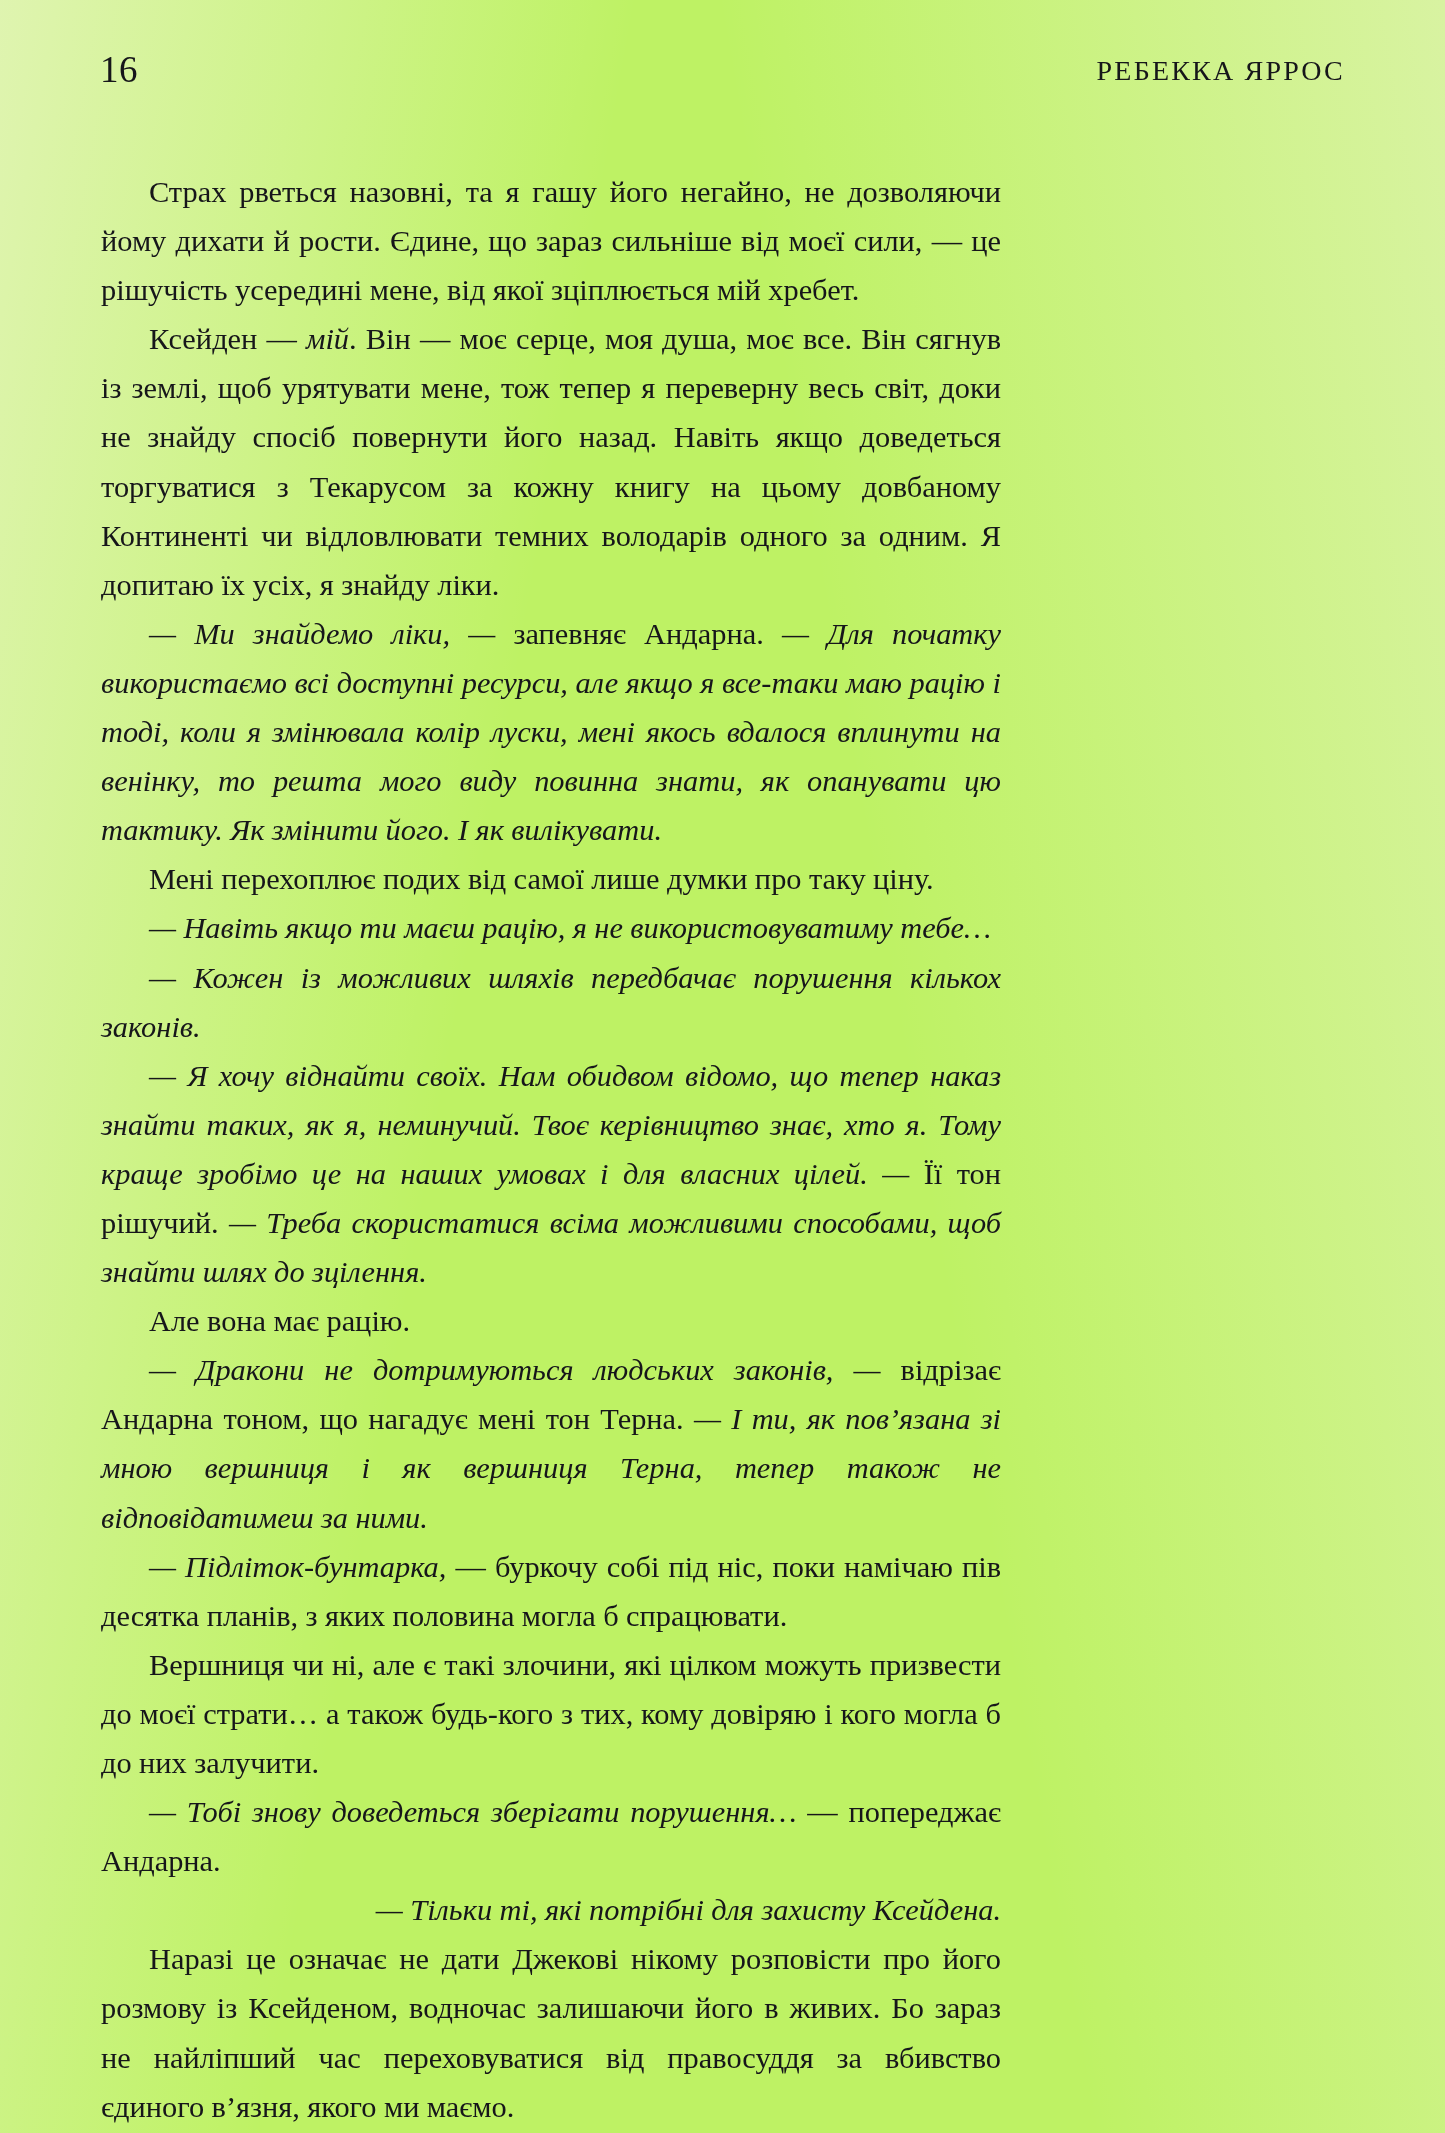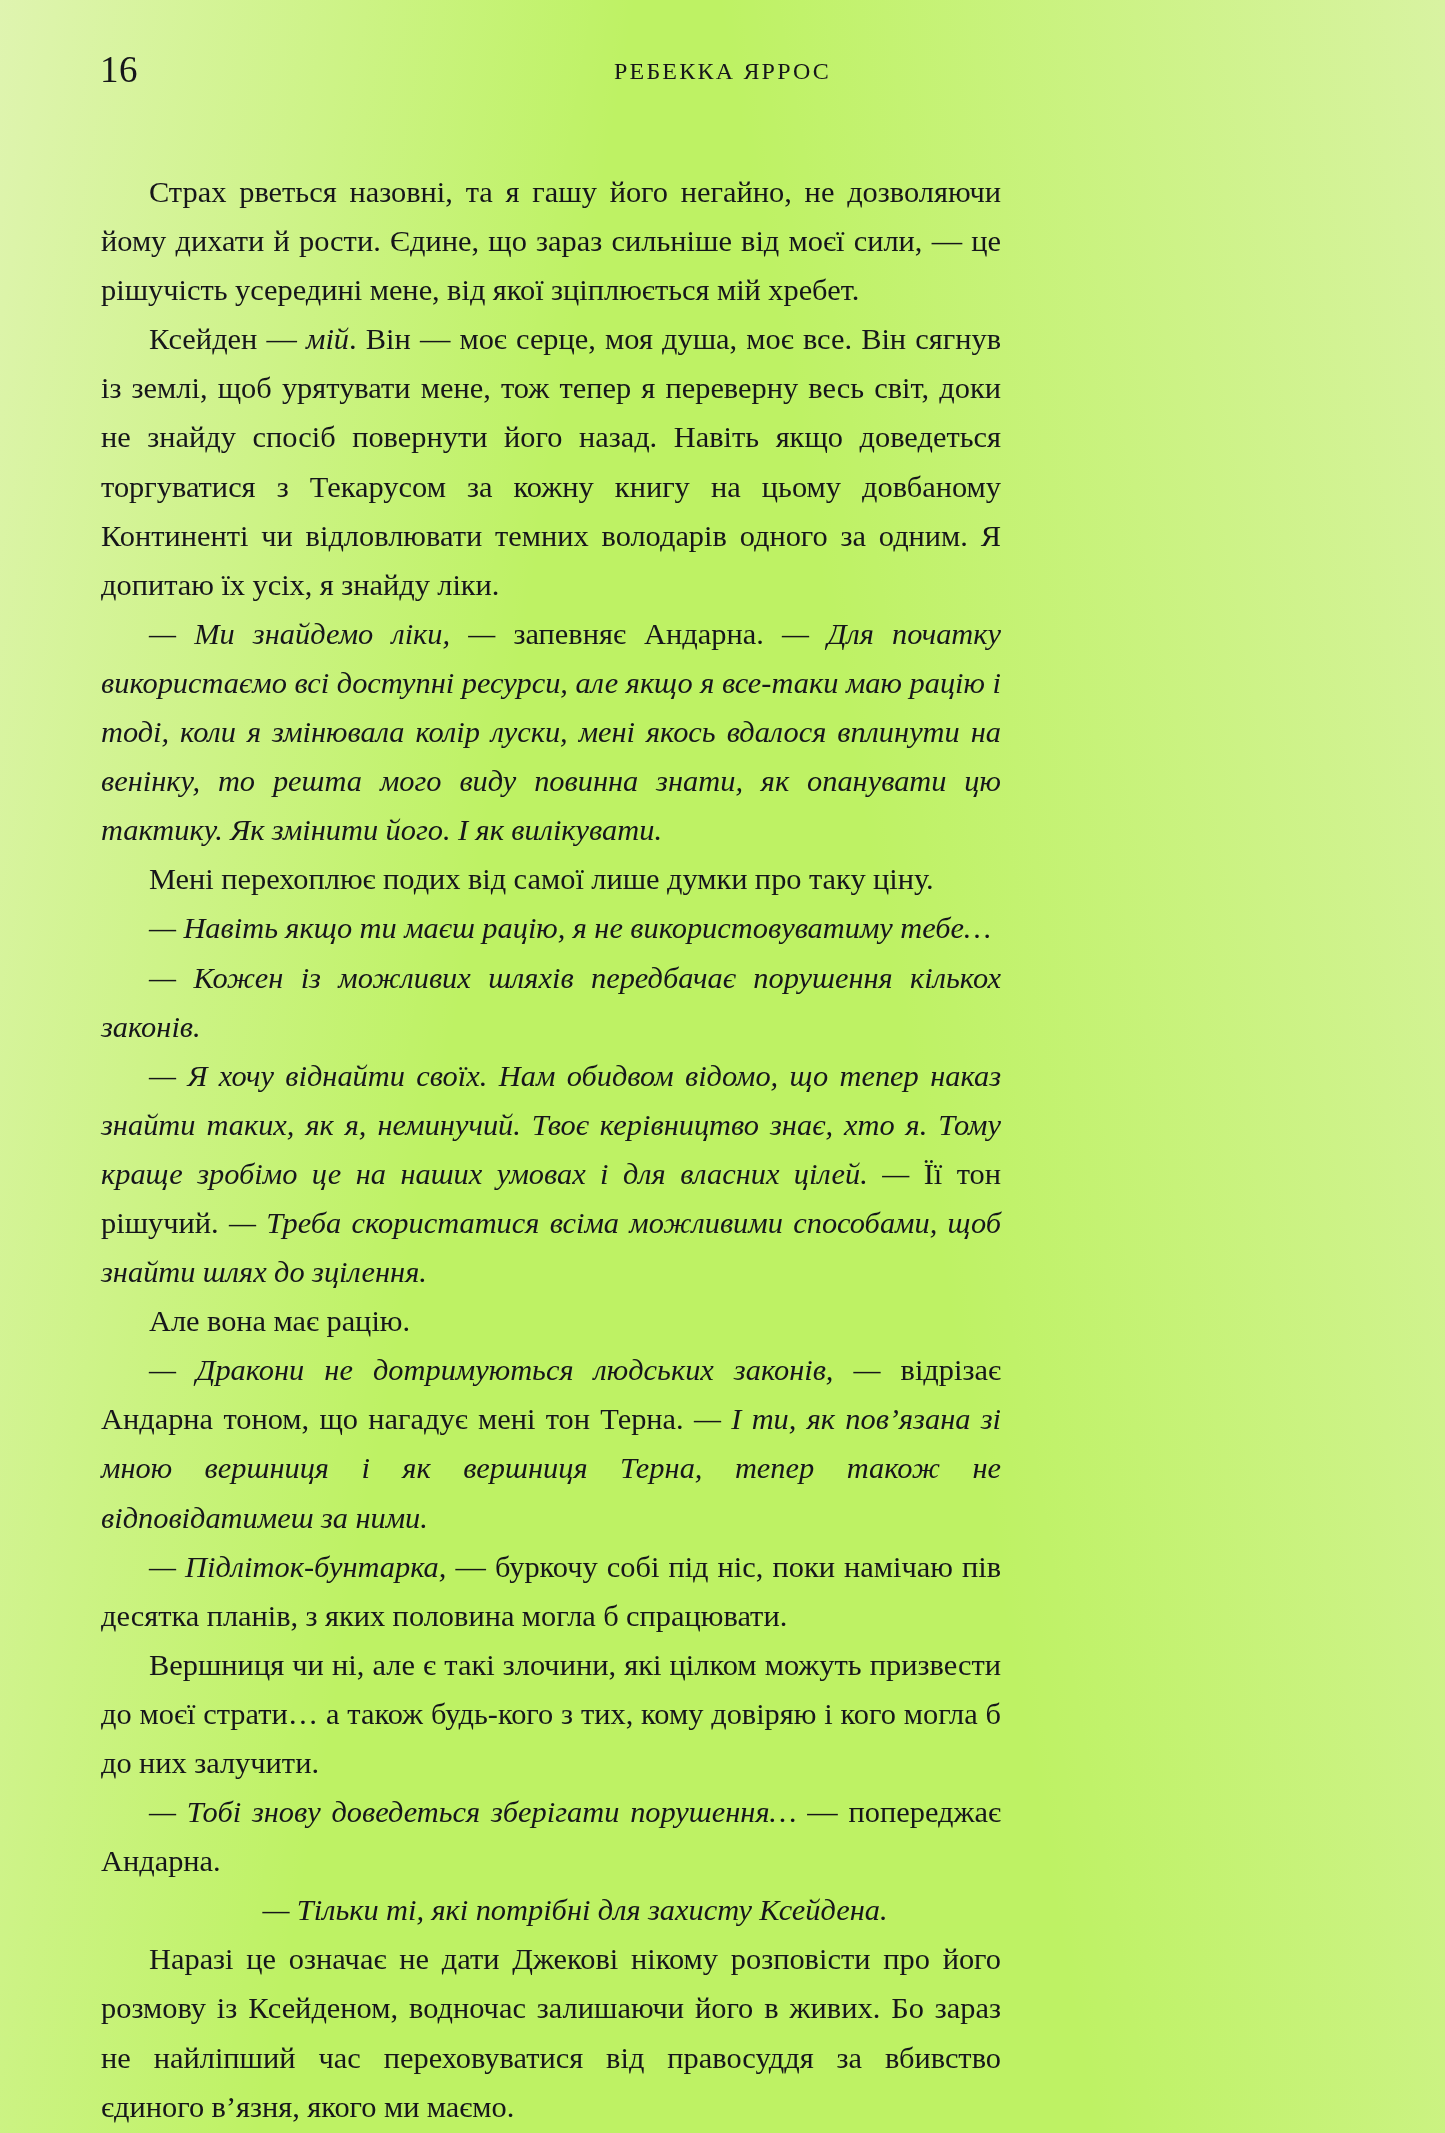--- a/index.html
+++ b/index.html
@@ -49,22 +49,22 @@
     font-size: 37px;
     line-height: 44px;
     letter-spacing: 0.5px;
     color: #16161a;
   }
   .book-author {
     position: absolute;
     left: 0;
     right: 0;
     top: 2px;
-    text-align: center;
-    font-size: 24px;
+    text-align: right;
+    font-size: 28px;
     line-height: 42px;
     letter-spacing: 2.2px;
     color: #16161a;
   }
 
   
   .textblock {
     position: absolute;
     top: 168px;
     left: 101px;
@@ -84,21 +84,21 @@
   p.it {
     font-style: italic;
   }
   p.it .rom {
     font-style: normal;
   }
   p .it-run {
     font-style: italic;
   }
   p.last-short {
-    text-align: center;
+    text-align: right;
   }
 </style>
 </head>
 <body>
 
 <div class="page">
   <div class="content">
 
     <div class="running-head">
       <div class="folio">16</div>

